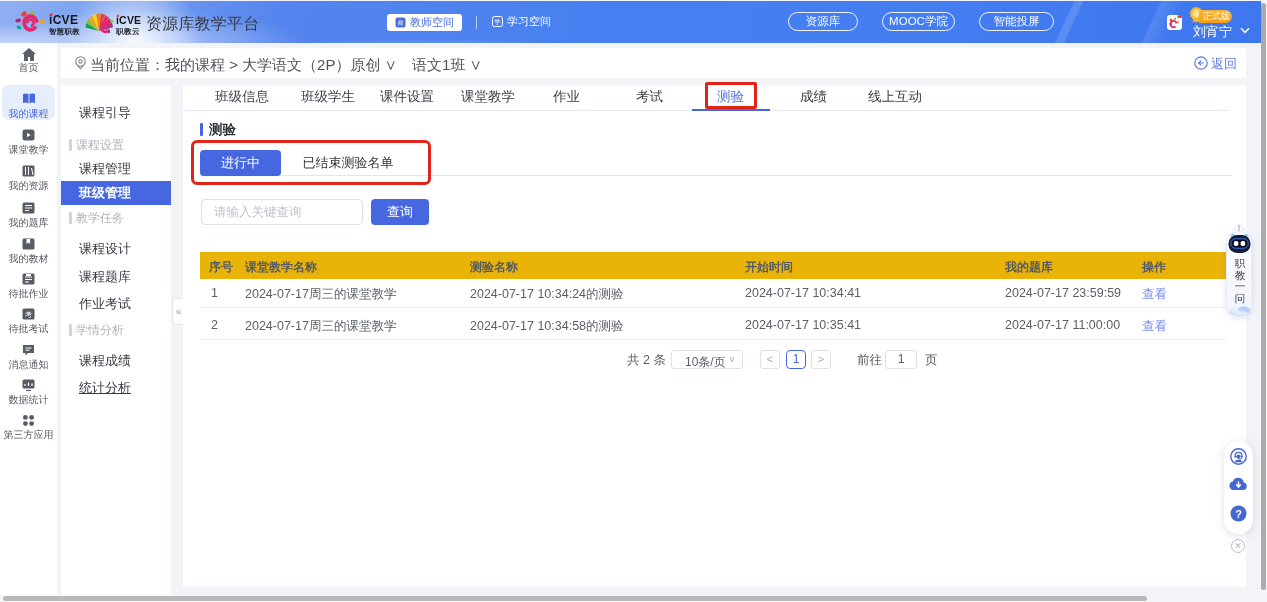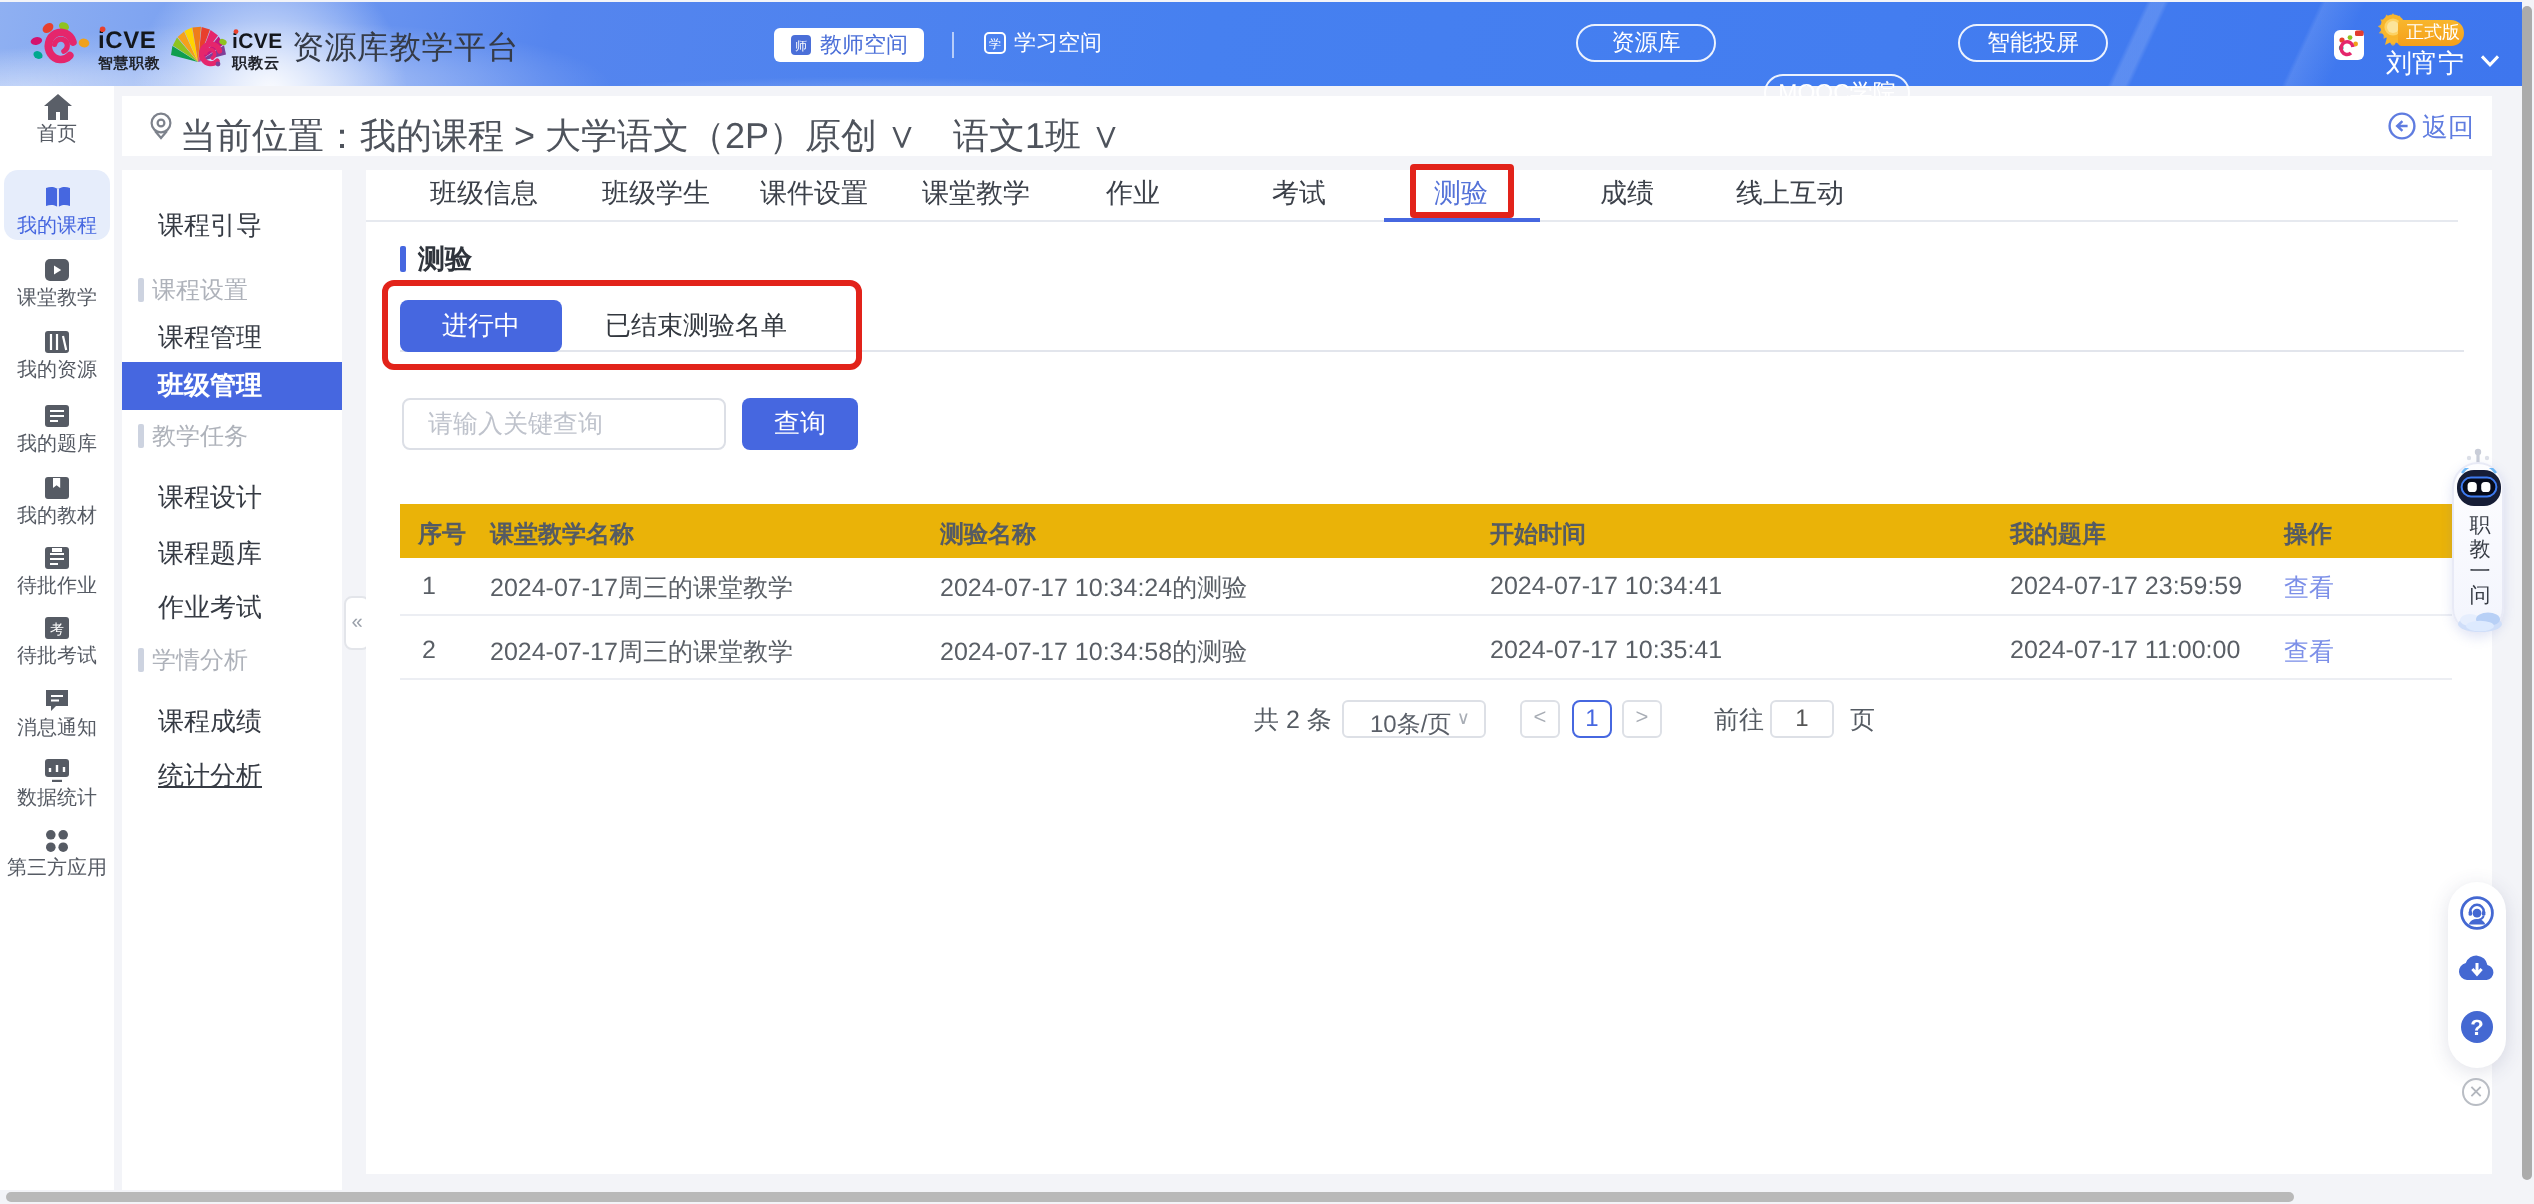--- a/index.html
+++ b/index.html
@@ -15,21 +15,21 @@
  linear-gradient(115deg, rgba(255,255,255,0) 83.8%, rgba(255,255,255,.14) 84%, rgba(255,255,255,.14) 84.5%, rgba(255,255,255,0) 84.7%),
  linear-gradient(115deg, rgba(255,255,255,0) 90.6%, rgba(255,255,255,.11) 90.8%, rgba(255,255,255,0) 92.4%),
  linear-gradient(100deg,#8fb0f2 0%,#5585ee 22%,#4680f0 48%,#437df0 75%,#3e76ee 100%);
 }
 #hdr .title{left:146px;top:13px;font-size:16px;color:#353b47;letter-spacing:0.2px;}
 .hbtn{left:387px;top:13px;width:75px;height:17px;background:#fff;border-radius:3px;color:#4b6fd8;font-size:11px;display:flex;align-items:center;justify-content:center;gap:4px;}
 .hsep{left:476px;top:15px;width:1px;height:13px;background:rgba(255,255,255,.6);}
 .hlearn{left:492px;top:13px;color:#fff;font-size:11px;display:flex;align-items:center;gap:4px;}
 .pill{top:11px;height:19px;border:1px solid rgba(255,255,255,.9);border-radius:10px;color:#fff;font-size:11.5px;display:flex;align-items:center;justify-content:center;}
 #pill1{left:788px;width:70px;}
-#pill2{left:882px;width:73px;margin-top:25px;}
+#pill2{left:882px;width:73px;}
 #pill3{left:979px;width:75px;}
 #avatar{left:1167px;top:14px;width:15px;height:15px;background:#fff;border-radius:3px;}
 #vbadge{left:1199px;top:9px;width:33px;height:13px;background:linear-gradient(180deg,#f8b62d,#f59f19);border-radius:2px 7px 7px 2px;color:#fff;font-size:9px;line-height:13px;text-align:center;padding-left:2px;}
 #medal{left:1188px;top:5px;width:17px;height:17px;}
 #uname{left:1193px;top:22px;color:#fff;font-size:13px;}
 
 #vsb{left:1261px;top:3px;width:5px;height:587px;background:#ababab;border-radius:3px;}
 #hsb{left:3px;top:596px;width:1144px;height:5px;background:#b9b9b9;border-radius:3px;}
 
 #snb{left:0;top:43px;width:57px;height:552px;background:#fff;}
@@ -40,21 +40,21 @@
 .nsel .ntx{color:#4667e0;}
 
 #menu{left:61px;top:85px;width:110px;height:510px;background:#fff;}
 .mi{left:61px;width:110px;height:24px;line-height:24px;font-size:13px;color:#363b44;padding-left:18px;}
 .msec{left:61px;width:110px;height:24px;line-height:24px;font-size:12px;color:#aeb2ba;padding-left:8px;}
 .msec i{display:inline-block;width:3px;height:12px;background:#cdd3e0;vertical-align:-2px;margin-right:4px;border-radius:1px;}
 .msel{background:#4667e0;color:#fff;font-weight:bold;}
 #collapse{left:172px;top:298px;width:13px;height:27px;background:#fff;border:1px solid #e3e5ea;border-radius:4px;color:#9aa0aa;font-size:10px;line-height:25px;text-align:center;}
 
 #bc{left:61px;top:48px;width:1185px;height:30px;background:#fff;}
-#bc .txt{left:29px;top:8px;font-size:18px;color:#4e535c;}
+#bc .txt{left:29px;top:8px;font-size:15px;color:#4e535c;}
 #back{left:1133px;top:7px;font-size:13px;color:#5f7ce0;}
 
 #card{left:183px;top:85px;width:1063px;height:502px;background:#fff;}
 #tabs{left:0;top:0;width:1046px;height:26px;border-bottom:1px solid #e6e9ef;}
 .tab{position:absolute;top:3px;font-size:13.5px;color:#3c414a;}
 .tabactive{color:#5472d8;}
 #tabline{position:absolute;left:509px;top:24px;width:78px;height:2px;background:#4667e0;}
 #redbox1{left:522px;top:-3px;width:52px;height:27px;border:3px solid #e2231a;border-radius:2px;}
 #sect{left:17px;top:36px;font-size:13.5px;color:#2f343c;font-weight:600;}
 #sect i{display:inline-block;width:3px;height:13px;background:#4667e0;vertical-align:-2px;margin-right:6px;border-radius:1px;}

